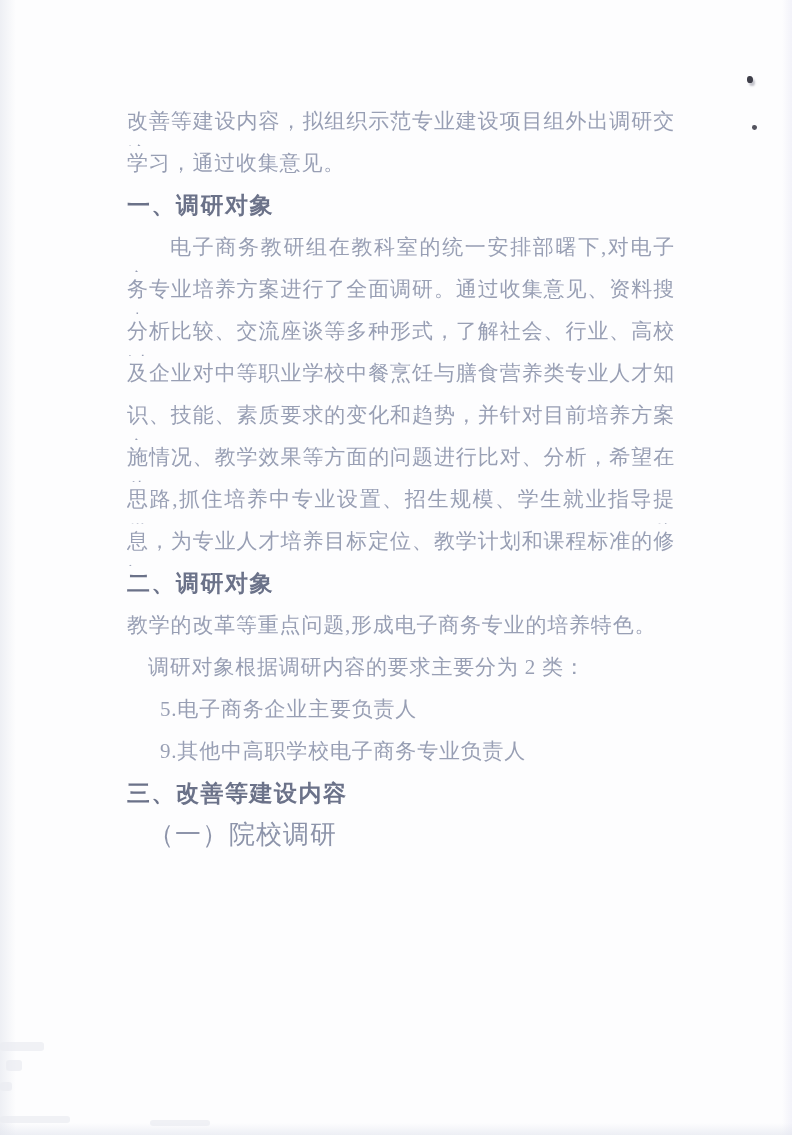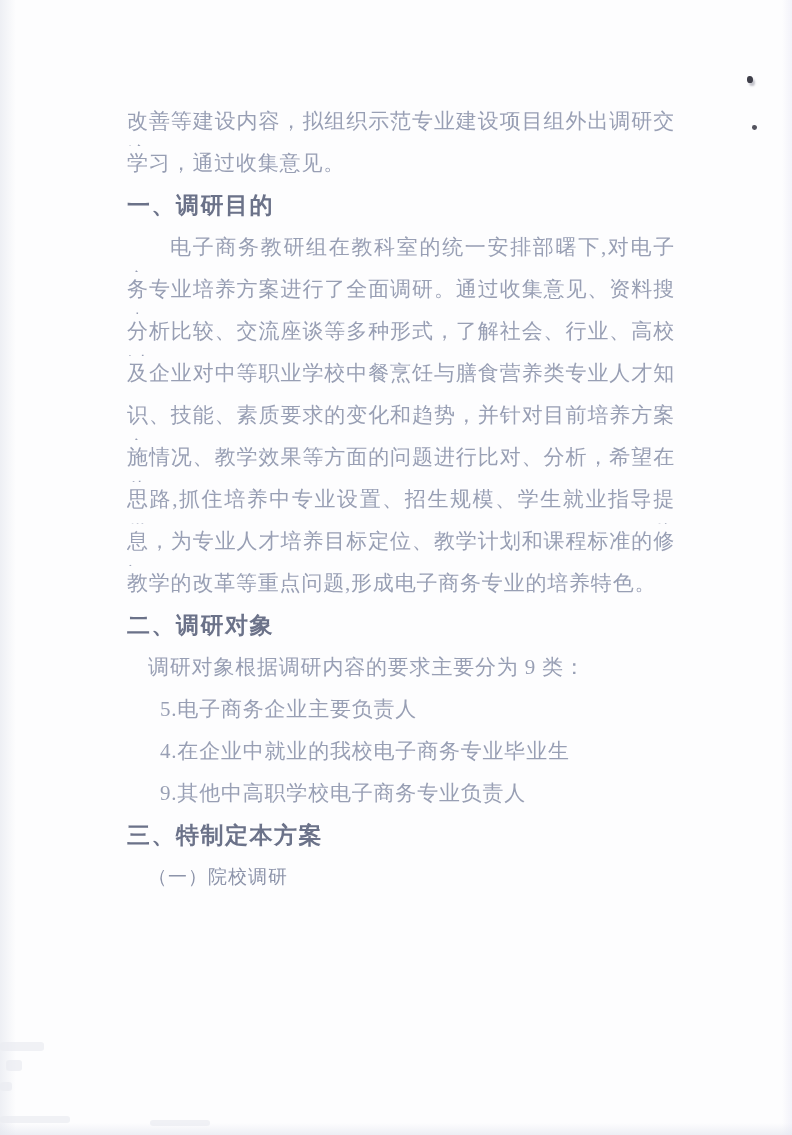--- a/index.html
+++ b/index.html
@@ -75,21 +75,21 @@
   .heading {
     font-family: "Liberation Sans", sans-serif;
     font-weight: bold;
     font-size: 23px;
     letter-spacing: 1.5px;
     color: #6b7289;
     white-space: nowrap;
   }
   .subheading {
     color: #8d94aa;
-    font-size: 19px;
+    font-size: 26px;
     letter-spacing: 1px;
   }
 </style>
 </head>
 <body>
 
 <div class="page">
 
   <div class="edge-left"></div>
   <div class="edge-right"></div>
@@ -100,38 +100,37 @@
   <div class="smudge s4"></div>
   <div class="smudge s5"></div>
   <div class="speck a"></div>
   <div class="speck b"></div>
 
   <div class="doc">
 
     <div class="ln just">改善等建设内容，拟组织示范专业建设项目组外出调研交流</div>
     <div class="ln">学习，通过收集意见。</div>
 
-    <div class="ln heading">一、调研目的</div>
+    <div class="ln heading">一、调研对象</div>
 
     <div class="ln just indent2">电子商务教研组在教科室的统一安排部曙下,对电子商</div>
     <div class="ln just">务专业培养方案进行了全面调研。通过收集意见、资料搜索、</div>
     <div class="ln just">分析比较、交流座谈等多种形式，了解社会、行业、高校以</div>
     <div class="ln just">及企业对中等职业学校中餐烹饪与膳食营养类专业人才知</div>
     <div class="ln just">识、技能、素质要求的变化和趋势，并针对目前培养方案实</div>
     <div class="ln just">施情况、教学效果等方面的问题进行比对、分析，希望在此</div>
     <div class="ln just">思路,抓住培养中专业设置、招生规模、学生就业指导提供信</div>
     <div class="ln just">息，为专业人才培养目标定位、教学计划和课程标准的修订、</div>
+    <div class="ln heading">二、调研对象</div>
+
     <div class="ln">教学的改革等重点问题,形成电子商务专业的培养特色。</div>
 
-    <div class="ln heading">二、调研对象</div>
-
-    <div class="ln indent1">调研对象根据调研内容的要求主要分为 9 类：</div>
+    <div class="ln indent1">调研对象根据调研内容的要求主要分为 2 类：</div>
 
     <div class="ln indent-list">5.电子商务企业主要负责人</div>
-    <div class="ln indent-list">4.在企业中就业的我校电子商务专业毕业生</div>
     <div class="ln indent-list">9.其他中高职学校电子商务专业负责人</div>
 
-    <div class="ln heading">三、特制定本方案</div>
+    <div class="ln heading">三、改善等建设内容</div>
 
     <div class="ln indent1 subheading">（一）院校调研</div>
 
   </div>
 </div>
 
 </body></html>

